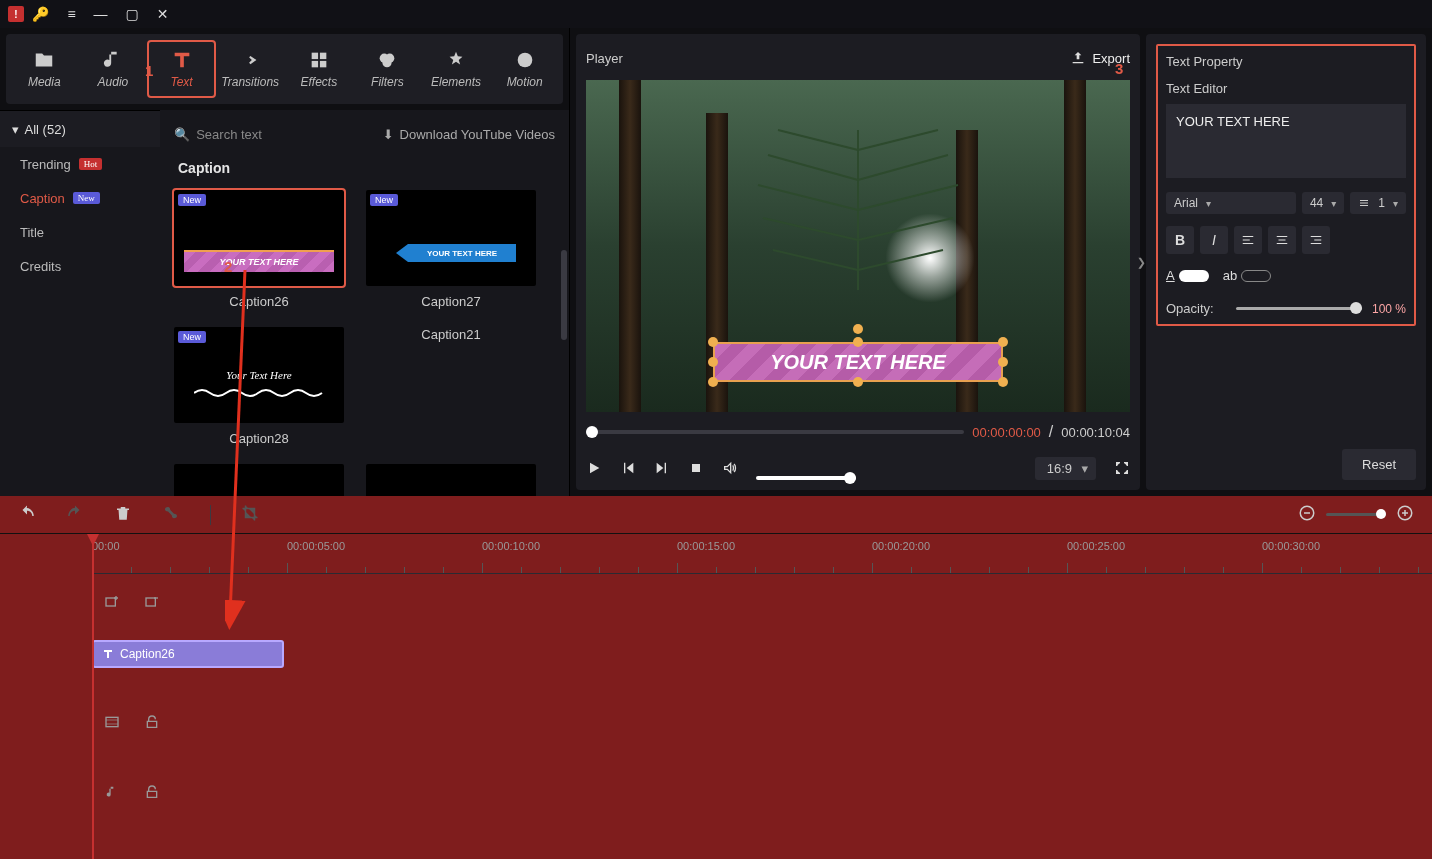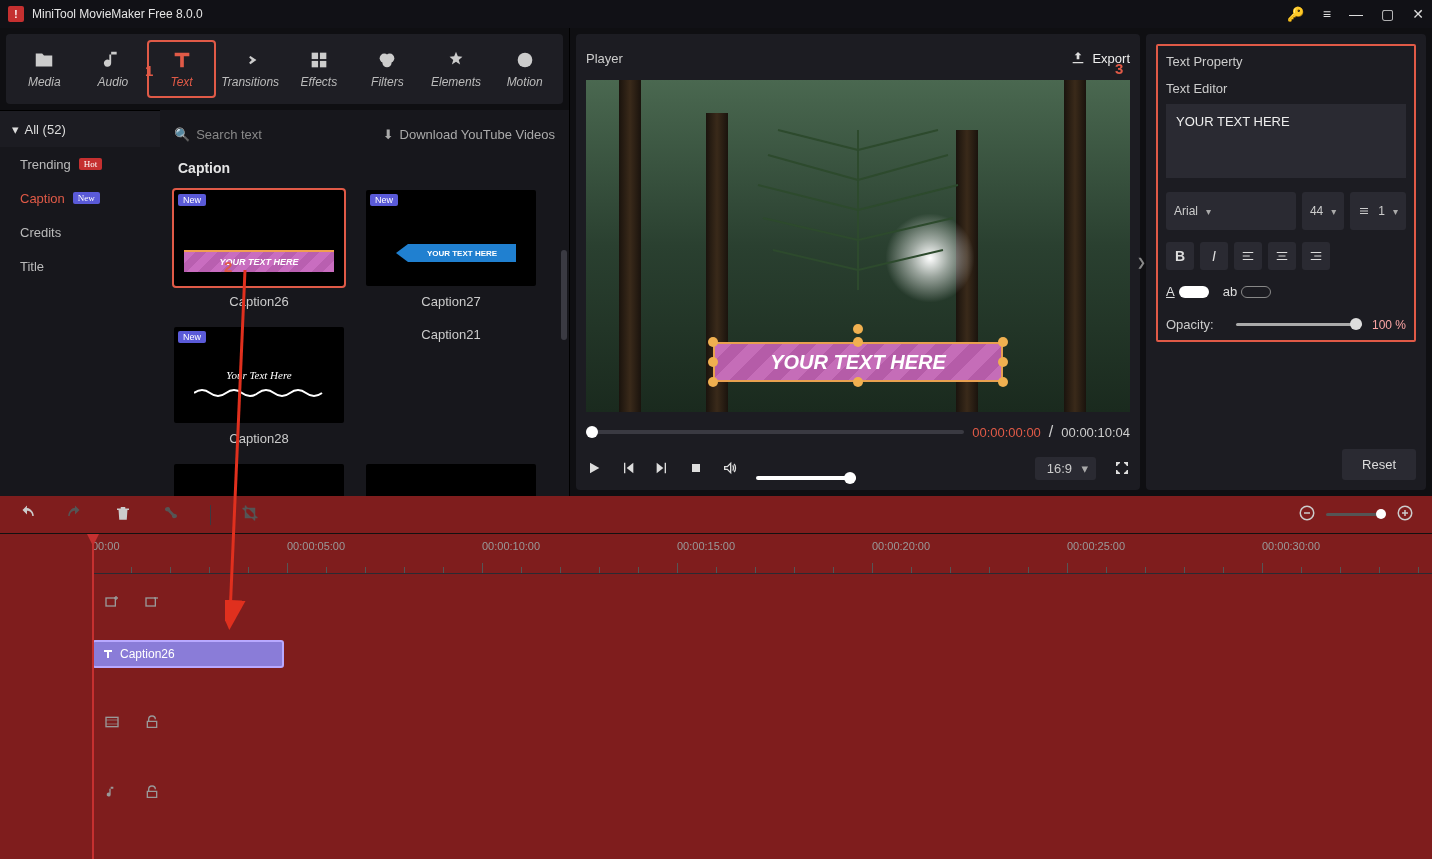--- a/index.html
+++ b/index.html
@@ -85,21 +85,21 @@
 .aspect-select::after { content: "▾"; position: absolute; right: 8px; top: 4px; color: #aaa; }
 .collapse-handle { position: absolute; right: -6px; top: 50%; transform: translateY(-50%); color: #888; cursor: pointer; font-size: 11px; }
 
 
 .prop-panel { width: 280px; background: #1c1c22; margin: 6px 6px 6px 0; border-radius: 4px; padding: 10px; display: flex; flex-direction: column; position: relative; }
 .prop-inner { border: 2px solid #e05a47; padding: 8px; border-radius: 2px; flex: 0 0 auto; }
 .prop-title { color: #ccc; font-size: 13px; margin-bottom: 10px; }
 .prop-section { color: #ccc; font-size: 13px; margin: 12px 0 8px; }
 .text-editor { width: 100%; height: 74px; background: #2a2a32; color: #eee; border: none; padding: 10px; font-size: 13px; resize: none; outline: none; }
 .font-row { display: flex; gap: 6px; margin-top: 10px; }
-.sel { background: #2a2a32; color: #ccc; padding: 12px 8px; border-radius: 3px; font-size: 12px; display: flex; align-items: center; gap: 8px; }
+.sel { background: #2a2a32; color: #ccc; padding: 4px 8px; border-radius: 3px; font-size: 12px; display: flex; align-items: center; gap: 8px; }
 .sel .chev { font-size: 10px; color: #aaa; }
 .fmt-row { display: flex; gap: 6px; margin-top: 12px; }
 .fmt-btn { width: 28px; height: 28px; background: #2a2a32; border-radius: 3px; display: flex; align-items: center; justify-content: center; color: #ddd; cursor: pointer; font-size: 14px; }
 .color-row { display: flex; gap: 14px; margin-top: 14px; align-items: center; }
 .color-chip { display: flex; align-items: center; gap: 4px; }
 .color-chip .letter { color: #ddd; font-size: 13px; }
 .color-chip .swatch { width: 30px; height: 12px; border-radius: 6px; }
 .opacity-row { display: flex; align-items: center; gap: 10px; margin-top: 18px; }
 .opacity-row .label { color: #ccc; font-size: 13px; flex: 0 0 60px; }
 .op-slider { flex: 1; height: 3px; background: #aaa; border-radius: 2px; position: relative; }
@@ -137,21 +137,20 @@
 
 
 .annot { position: absolute; color: #e05a47; font-size: 15px; font-weight: bold; z-index: 50; pointer-events: none; }
 .arrow-svg { position: absolute; z-index: 49; pointer-events: none; }
 </style>
 </head>
 <body>
 
 <div class="titlebar">
   <div class="logo">!</div>
-  <div class="title">MiniTool MovieMaker Free 8.0.0</div>
   <div class="win-icons">
     <span class="key-icon">🔑</span>
     <span>≡</span>
     <span>—</span>
     <span>▢</span>
     <span>✕</span>
   </div>
 </div>
 
 <div class="top-area">
@@ -221,24 +220,24 @@
           </div>
         <div class="cat">
             <span>Trending</span>
             <span class="badge hot">Hot</span>
           </div>
         <div class="cat active">
             <span>Caption</span>
             <span class="badge new">New</span>
           </div>
         <div class="cat">
+            <span>Title</span>
+          </div>
+        <div class="cat">
             <span>Credits</span>
-          </div>
-        <div class="cat">
-            <span>Title</span>
           </div>
       </div>
 
       <div class="gallery">
         <div class="search-row">
           <div class="search">
             <span>🔍</span>
             <span style="color:#888">Search text</span>
           </div>
           <div class="dl">

